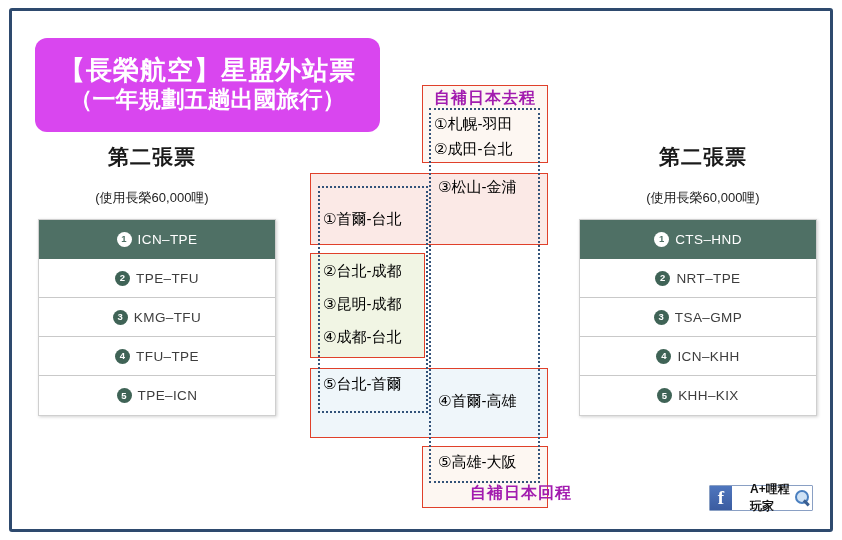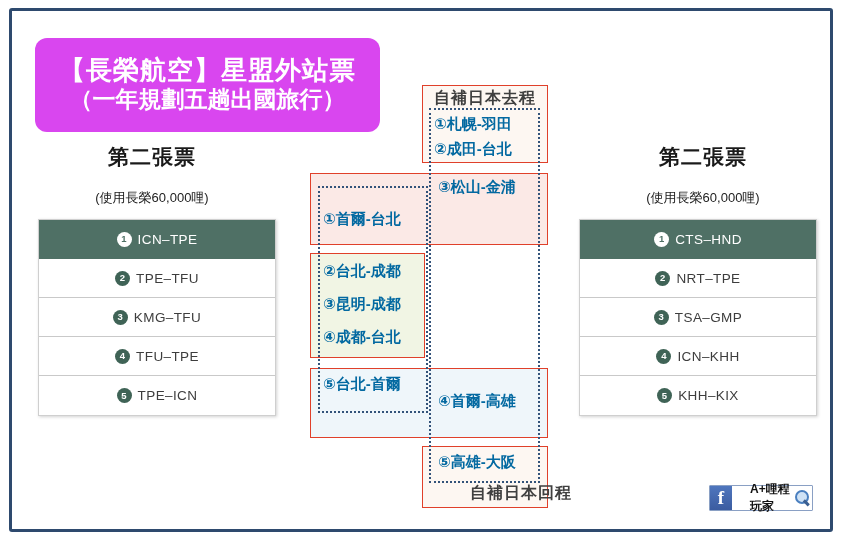--- a/index.html
+++ b/index.html
@@ -107,32 +107,31 @@
     width:262px;height:430px;
   }
 
   .rbox{
     position:absolute;
     border:1.5px solid #e0402a;
     box-sizing:border-box;
   }
   .label-red{
     position:absolute;
-    color:#404040;
+    color:#a21caf;
     font-size:16px;font-weight:bold;
     letter-spacing:1px;
     white-space:nowrap;
     text-align:center;
   }
   .seg{
     position:absolute;
-    font-size:15px;color:#0369a1;
+    font-size:15px;color:#000000;
     white-space:nowrap;
     letter-spacing:0px;
-    font-weight:bold;
   }
 
   
   .dbox{
     position:absolute;
     border:2.5px dotted #33537a;
     box-sizing:border-box;
   }
 
   

